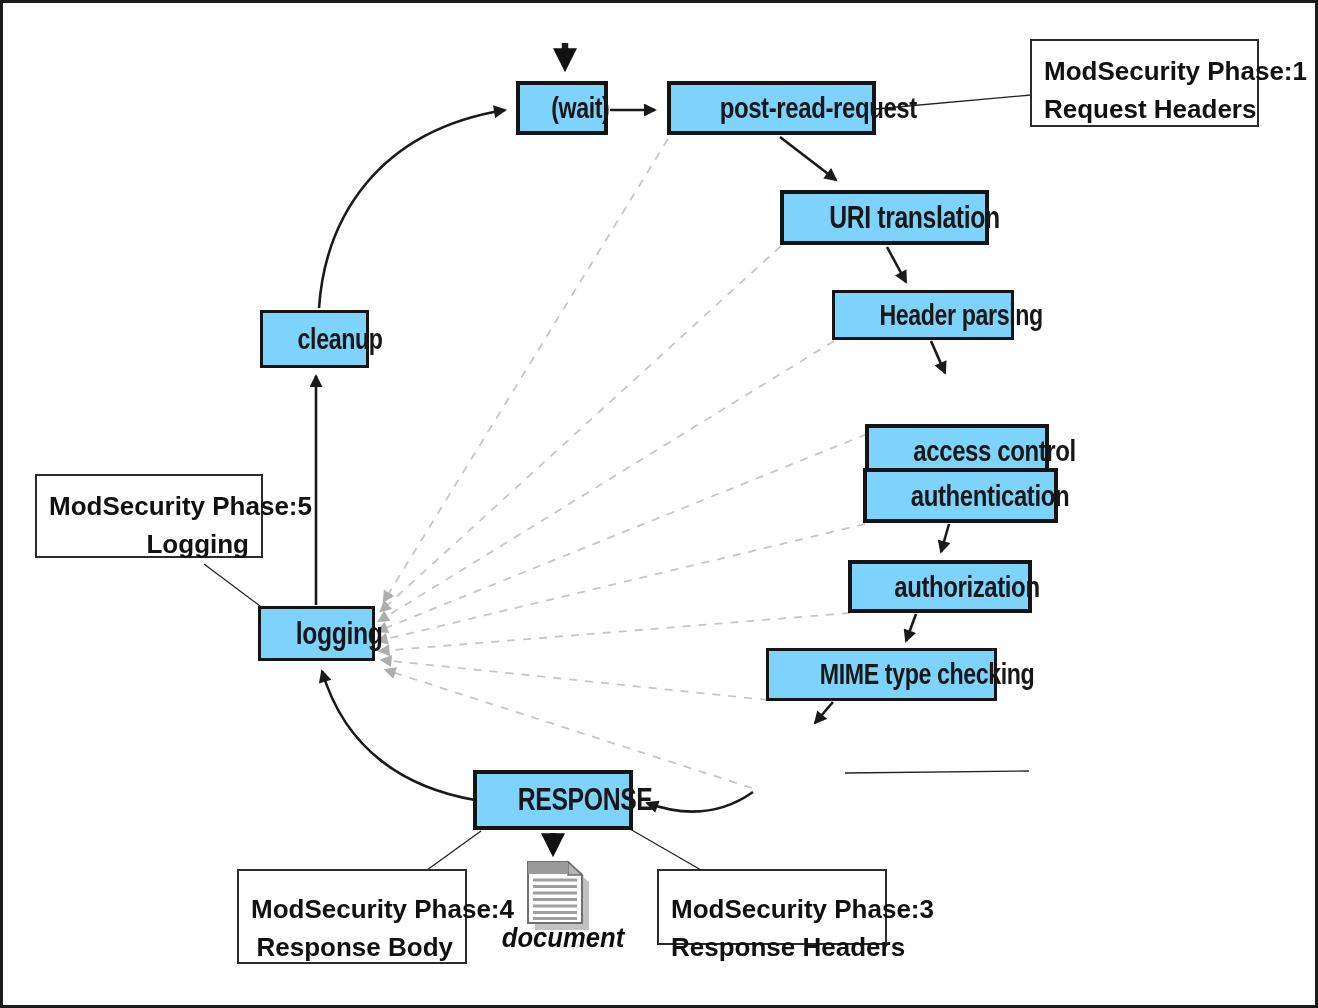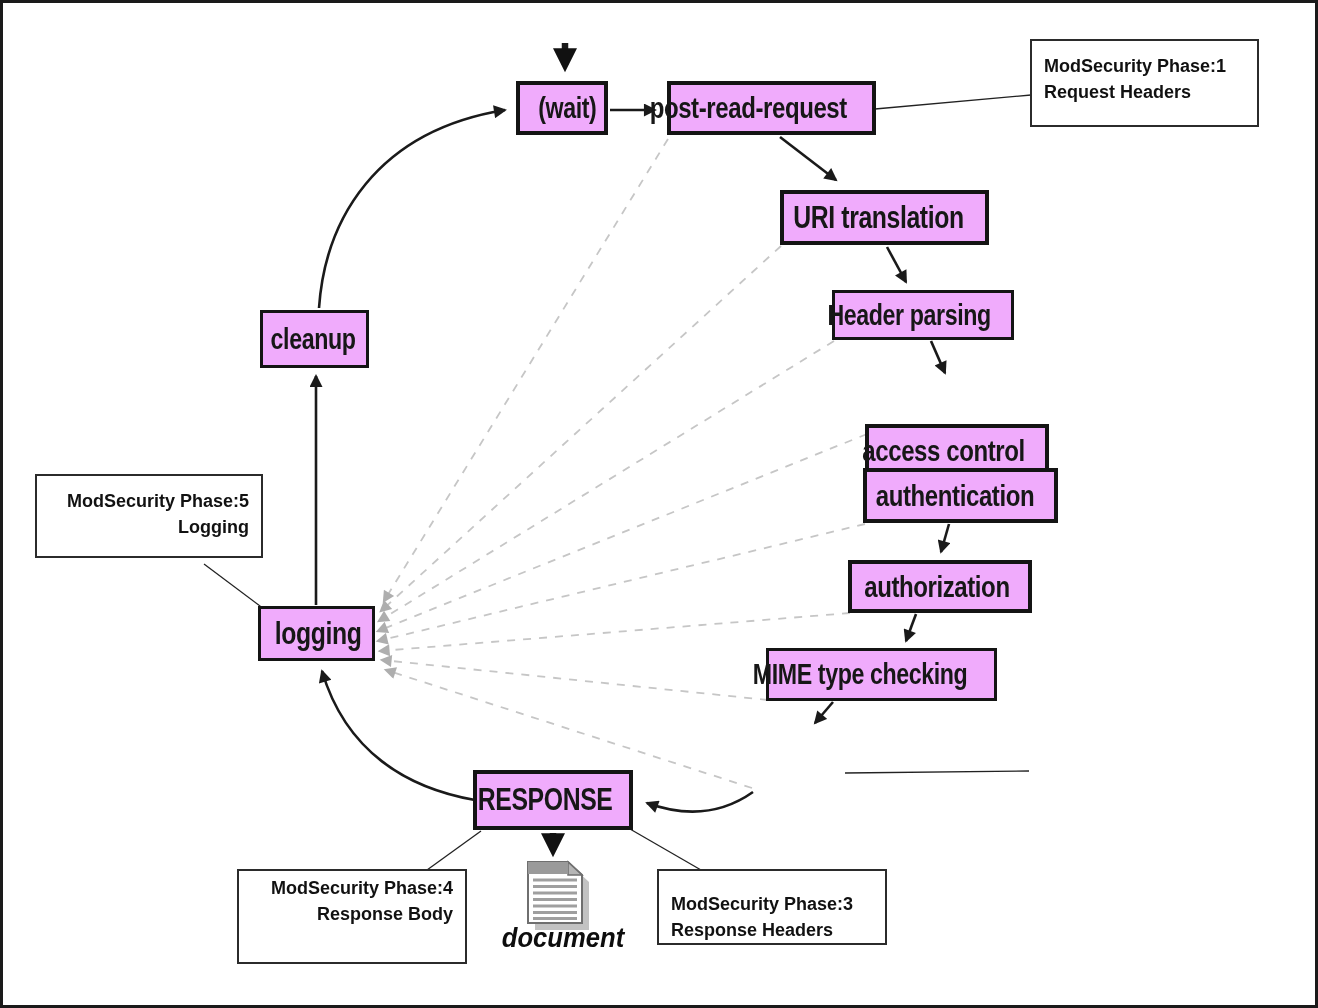--- a/index.html
+++ b/index.html
@@ -8,23 +8,23 @@
     width:1312px;height:1002px;
     border:3px solid #1a1a1a;
     background:#ffffff;
     box-shadow:4px 4px 2px #b4b4b4;
     font-family:"Liberation Sans", sans-serif;
     overflow:hidden;
   }
   svg.wires{position:absolute;left:0;top:0;width:100%;height:100%;}
   .node{
     position:absolute;
-    display:flex;align-items:center;justify-content:flex-end;
+    display:flex;align-items:center;justify-content:flex-start;
     border:3px solid #141414;
-    background:#f0abfc;
+    background:#7dd3fc;
     box-sizing:border-box;
     z-index:3;
     padding-left:24px;
   }
   .node .nl{
     display:inline-block;
     transform:scaleX(0.8);
     white-space:nowrap;
     font-weight:bold;
     color:#171717;
@@ -32,21 +32,21 @@
     font-family:"Liberation Sans", sans-serif;
   }
   .node.heavy{border-width:4px;}
   .ann{
     position:absolute;
     border:2px solid #2b2b2b;
     background:#ffffff;
     box-sizing:border-box;
     padding:12px 12px;
     font-weight:bold;
-    font-size:18px;
+    font-size:26px;
     line-height:1.45;
     color:#111111;
     z-index:3;
   }
   .ann.right{text-align:right;}
   .ann div{white-space:nowrap;}
   .doc-label{
     position:absolute;
     text-align:center;
     font-weight:bold;
@@ -148,21 +148,21 @@
   </div>
 
   <div class="ann" style="left:1027px;top:36px;width:229px;height:88px;">
     <div>ModSecurity Phase:1</div>
     <div>Request Headers</div>
   </div>
   <div class="ann right" style="left:32px;top:471px;width:228px;height:84px;">
     <div>ModSecurity Phase:5</div>
     <div>Logging</div>
   </div>
-  <div class="ann right" style="left:234px;top:866px;width:230px;height:95px;padding-top:4px;">
+  <div class="ann right" style="left:234px;top:866px;width:230px;height:95px;padding-top:20px;">
     <div>ModSecurity Phase:4</div>
     <div>Response Body</div>
   </div>
   <div class="ann" style="left:654px;top:866px;width:230px;height:76px;padding-top:20px;">
     <div>ModSecurity Phase:3</div>
     <div>Response Headers</div>
   </div>
 
   <svg class="doc-icon" style="left:521px;top:857px;" width="74" height="78" viewBox="0 0 74 78">
     <path d="M11,9 h40 l14,13 v48 h-54 z" fill="#c2c2c2"></path>

